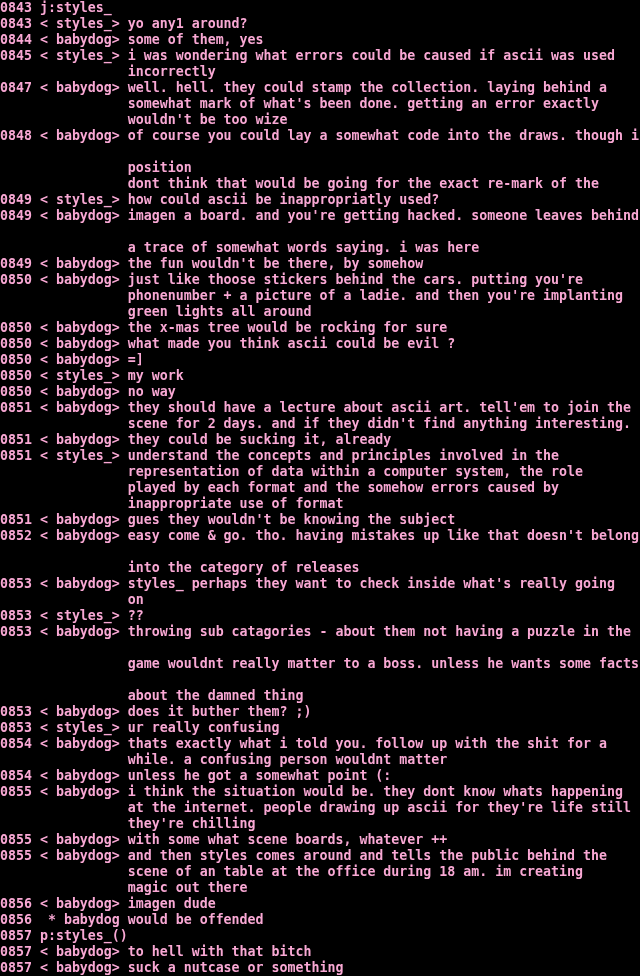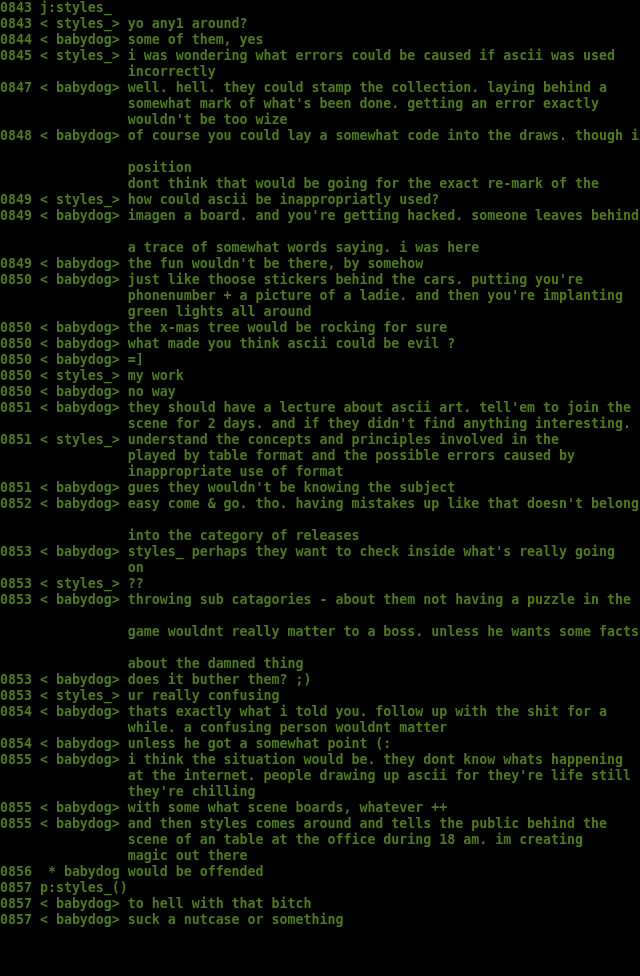--- a/index.html
+++ b/index.html
@@ -20,21 +20,21 @@
   .row {
     height: 16px;
     line-height: 16px;
     white-space: pre;
     letter-spacing: 0;
   }
 </style>
 </head>
 <body>
 
-<div class="screen" style="background: rgb(0, 0, 0); color: #4d7c0f;">
+<div class="screen" style="background: rgb(0, 0, 0); color: #f9a8d4;">
 
 <div class="row">0843 j:styles_</div>
     <div class="row">0843 &lt; styles_&gt; yo any1 around?</div>
     <div class="row">0844 &lt; babydog&gt; some of them, yes</div>
     <div class="row">0845 &lt; styles_&gt; i was wondering what errors could be caused if ascii was used</div>
     <div class="row">                incorrectly</div>
     <div class="row">0847 &lt; babydog&gt; well. hell. they could stamp the collection. laying behind a</div>
     <div class="row">                somewhat mark of what's been done. getting an error exactly</div>
     <div class="row">                wouldn't be too wize</div>
     <div class="row">0848 &lt; babydog&gt; of course you could lay a somewhat code into the draws. though i</div>
@@ -49,22 +49,24 @@
     <div class="row">0850 &lt; babydog&gt; just like thoose stickers behind the cars. putting you're</div>
     <div class="row">                phonenumber + a picture of a ladie. and then you're implanting</div>
     <div class="row">                green lights all around</div>
     <div class="row">0850 &lt; babydog&gt; the x-mas tree would be rocking for sure</div>
     <div class="row">0850 &lt; babydog&gt; what made you think ascii could be evil ?</div>
     <div class="row">0850 &lt; babydog&gt; =]</div>
     <div class="row">0850 &lt; styles_&gt; my work</div>
     <div class="row">0850 &lt; babydog&gt; no way</div>
     <div class="row">0851 &lt; babydog&gt; they should have a lecture about ascii art. tell'em to join the</div>
     <div class="row">                scene for 2 days. and if they didn't find anything interesting.</div>
+    <div class="row">0851 &lt; babydog&gt; they could be sucking it, already</div>
     <div class="row">0851 &lt; styles_&gt; understand the concepts and principles involved in the</div>
-    <div class="row">                played by table format and the possible errors caused by</div>
+    <div class="row">                representation of data within a computer system, the role</div>
+    <div class="row">                played by each format and the somehow errors caused by</div>
     <div class="row">                inappropriate use of format</div>
     <div class="row">0851 &lt; babydog&gt; gues they wouldn't be knowing the subject</div>
     <div class="row">0852 &lt; babydog&gt; easy come &amp; go. tho. having mistakes up like that doesn't belong</div>
     <div class="row"></div>
     <div class="row">                into the category of releases</div>
     <div class="row">0853 &lt; babydog&gt; styles_ perhaps they want to check inside what's really going</div>
     <div class="row">                on</div>
     <div class="row">0853 &lt; styles_&gt; ??</div>
     <div class="row">0853 &lt; babydog&gt; throwing sub catagories - about them not having a puzzle in the</div>
     <div class="row"></div>
@@ -76,17 +78,18 @@
     <div class="row">0854 &lt; babydog&gt; thats exactly what i told you. follow up with the shit for a</div>
     <div class="row">                while. a confusing person wouldnt matter</div>
     <div class="row">0854 &lt; babydog&gt; unless he got a somewhat point (:</div>
     <div class="row">0855 &lt; babydog&gt; i think the situation would be. they dont know whats happening</div>
     <div class="row">                at the internet. people drawing up ascii for they're life still</div>
     <div class="row">                they're chilling</div>
     <div class="row">0855 &lt; babydog&gt; with some what scene boards, whatever ++</div>
     <div class="row">0855 &lt; babydog&gt; and then styles comes around and tells the public behind the</div>
     <div class="row">                scene of an table at the office during 18 am. im creating</div>
     <div class="row">                magic out there</div>
+    <div class="row">0856 &lt; babydog&gt; imagen dude</div>
     <div class="row">0856  * babydog would be offended</div>
     <div class="row">0857 p:styles_()</div>
     <div class="row">0857 &lt; babydog&gt; to hell with that bitch</div>
     <div class="row">0857 &lt; babydog&gt; suck a nutcase or something</div>
   </div>
 
 </body></html>

